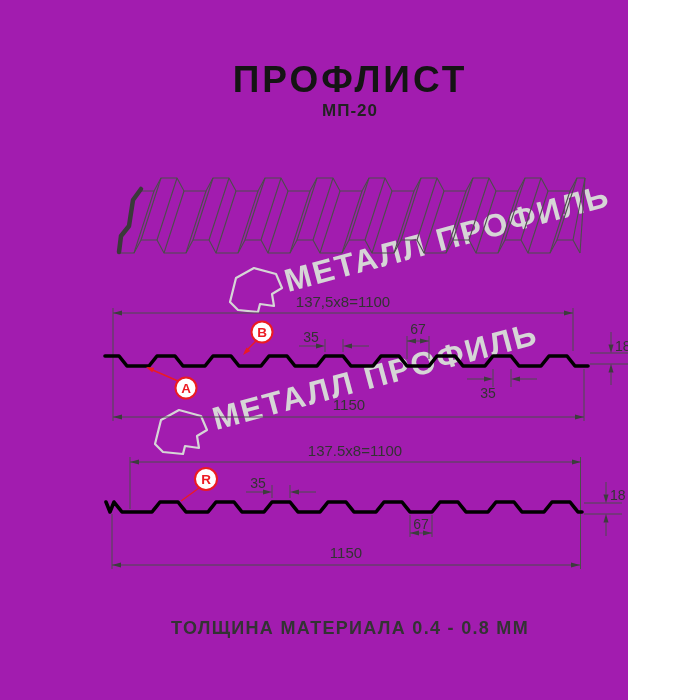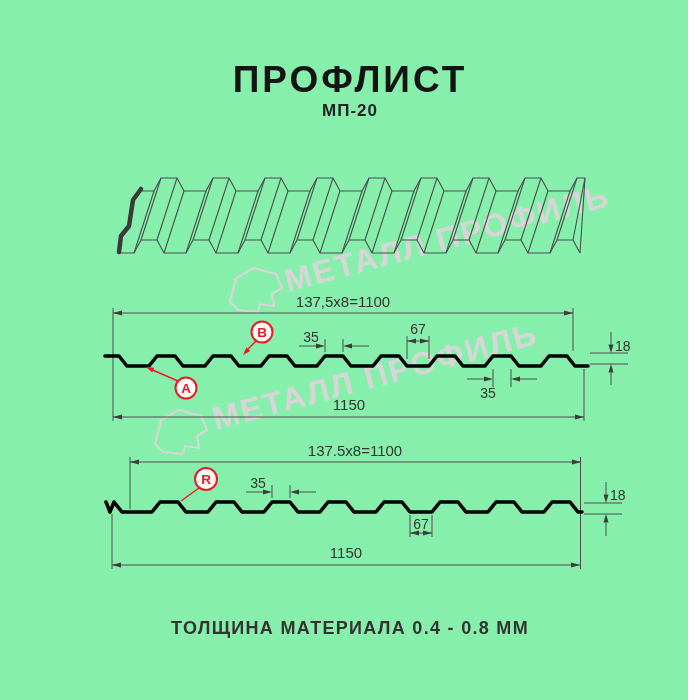--- a/index.html
+++ b/index.html
@@ -1,16 +1,16 @@
 <!DOCTYPE html>
 <html><head>
 <meta charset="utf-8">
 <style>
   html,body { margin:0; padding:0; background:#ffffff; }
-  .stage { width:688px; height:700px; position:relative; background:#86efac; overflow:hidden;text-decoration:underline; }
+  .stage { width:628px; height:700px; position:relative; background:#a21caf; overflow:hidden;text-decoration:underline; }
   text { font-family:"Liberation Sans","DejaVu Sans",sans-serif; }
   .title    { font-size:37px; font-weight:bold; letter-spacing:3px; fill:#141414; }
   .subtitle { font-size:17px; font-weight:bold; letter-spacing:1px; fill:#222; }
   .footer   { font-size:18px; font-weight:bold; letter-spacing:1.3px; fill:#333; }
   .dim      { font-size:15px; fill:#333; }
   .dim-s    { font-size:14px; fill:#333; }
   .red-t    { font-size:13.5px; font-weight:bold; fill:#ec1b23; }
   .ln       { stroke:#4d4d4d; stroke-width:1; fill:none; }
   .ah       { fill:#3d3d3d; stroke:none; }
   .prof     { stroke:#000; stroke-width:3.6; fill:none; stroke-linejoin:round; stroke-linecap:round; }

